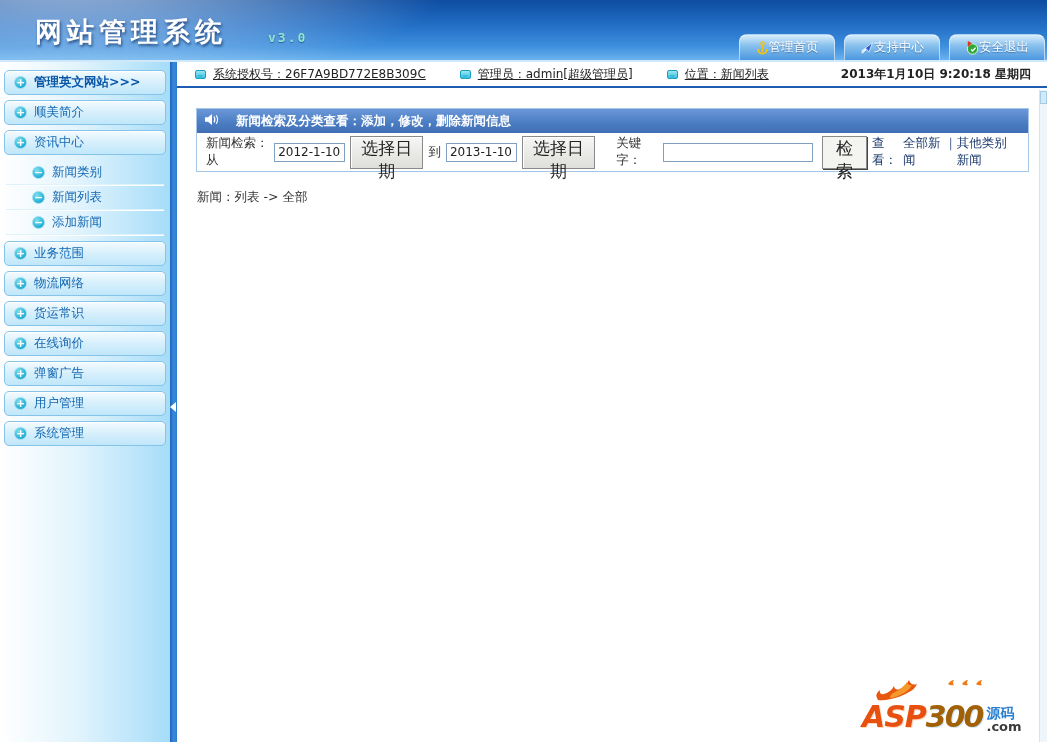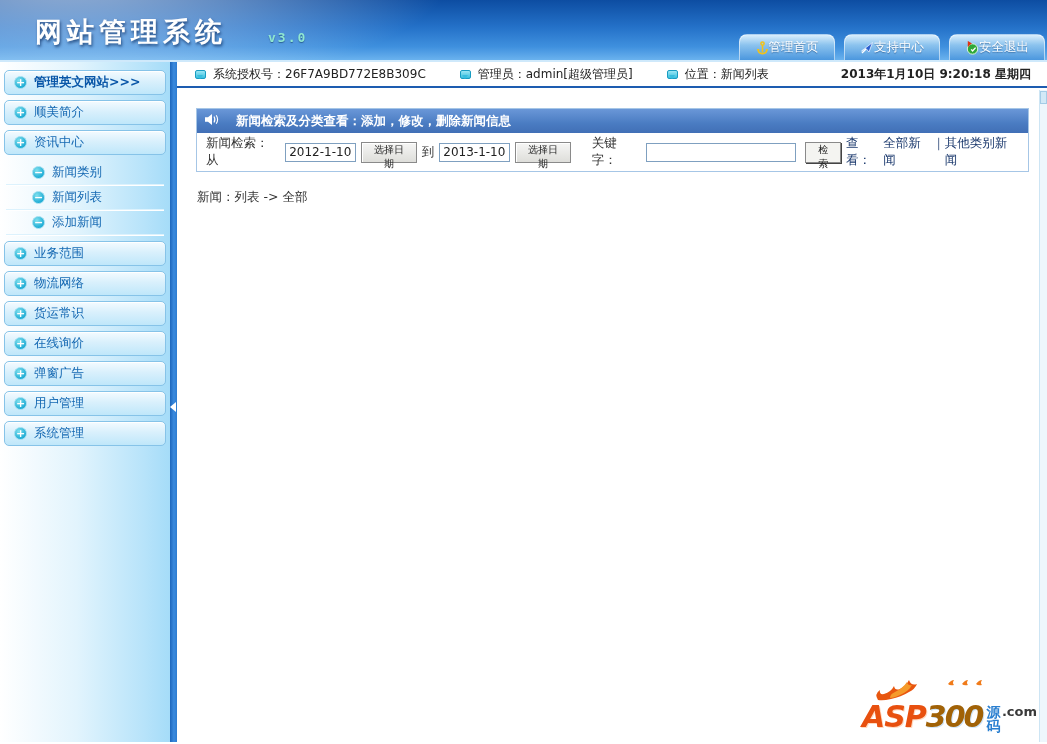--- a/index.html
+++ b/index.html
@@ -73,21 +73,21 @@
     width:0; height:0; border-top:5px solid transparent; border-bottom:5px solid transparent;
     border-right:6px solid #ffffff;
   }
 
   
   .main { flex:1; position:relative; background:#fff; }
   .infobar {
     height:26px; display:flex; align-items:center; padding-left:18px;
     border-bottom:2px solid #1d5cb0; font-size:12px; color:#222;
   }
-  .info-item { display:flex; align-items:center; margin-right:34px; }
+  .info-item { display:flex; align-items:center; margin-right:34px;text-decoration:underline; }
   .bubble {
     width:11px; height:9px; border-radius:2px; margin-right:7px; position:relative;
     background:linear-gradient(180deg,#9ae6f4,#38bede); border:1px solid #189cc2;
   }
   .bubble::after {
     content:""; position:absolute; left:1px; bottom:-4px;
     border:3px solid transparent; border-top:4px solid #38bede;
   }
   .datetime { margin-left:auto; margin-right:16px; color:#222;font-weight:bold; }
 
@@ -101,21 +101,21 @@
     height:38px; display:flex; align-items:center; gap:5px;
     padding:0 9px; background:#fff; font-size:12.5px; color:#333;
   }
   .tin {
     height:19px; border:1px solid #7fa0c0; font-size:12px; padding:1px 3px;
     font-family:"DejaVu Sans", sans-serif; color:#222; background:#fff;
   }
   .tin.date { width:71px; }
   .tin.keyword { width:150px; }
   .winbtn {
-    height:21px; padding:0 7px; font-size:10px; color:#222; cursor:pointer;
+    height:33px; padding:0 7px; font-size:17px; color:#222; cursor:pointer;
     background:linear-gradient(180deg,#f6f6f5,#dededa); border:1px solid #8a8a8a;
     box-shadow:inset 1px 1px 0 #ffffff;
     font-family:"DejaVu Sans", sans-serif;
   }
   .winbtn.search { background:#f4f4f1; box-shadow:1px 1px 0 #444; margin-left:4px; }
   .gap-l { margin-left:16px; }
   .view-group { margin-left:auto; display:flex; color:#1c3a6e; font-size:12.5px; }
   .view-link { color:#1c3a6e; cursor:pointer; text-decoration:none; }
 
   .breadcrumb { margin:17px 0 0 20px; font-size:12.5px; color:#333; }
@@ -132,21 +132,21 @@
   .logo .flames { position:absolute; left:8px; top:-4px; }
   .logo-row { position:absolute; left:0; bottom:2px; display:flex; align-items:flex-end; }
   .asp {
     font-size:30px; font-weight:bold; font-style:italic; letter-spacing:-1px;
     color:#e8500f; text-shadow:1px 1px 0 #ffd9c0;
   }
   .n300 {
     font-size:30px; font-weight:bold; font-style:italic; letter-spacing:-2px;
     color:#a16207; text-shadow:1px 1px 0 #cfe4f8;
   }
-  .logo-right { display:flex; flex-direction:row; align-items:flex-start; margin-left:4px; line-height:1.05; }
+  .logo-right { display:flex; flex-direction:column; align-items:flex-start; margin-left:4px; line-height:1.05; }
   .yuanma { color:#2a7fd0; font-size:14px; font-weight:bold; }
   .com { color:#3a3a3a; font-size:13px; font-weight:bold; }
 </style>
 </head>
 <body>
 
 <div class="page">
 
   <div class="header">
     <div class="app-title">网站管理系统</div>

